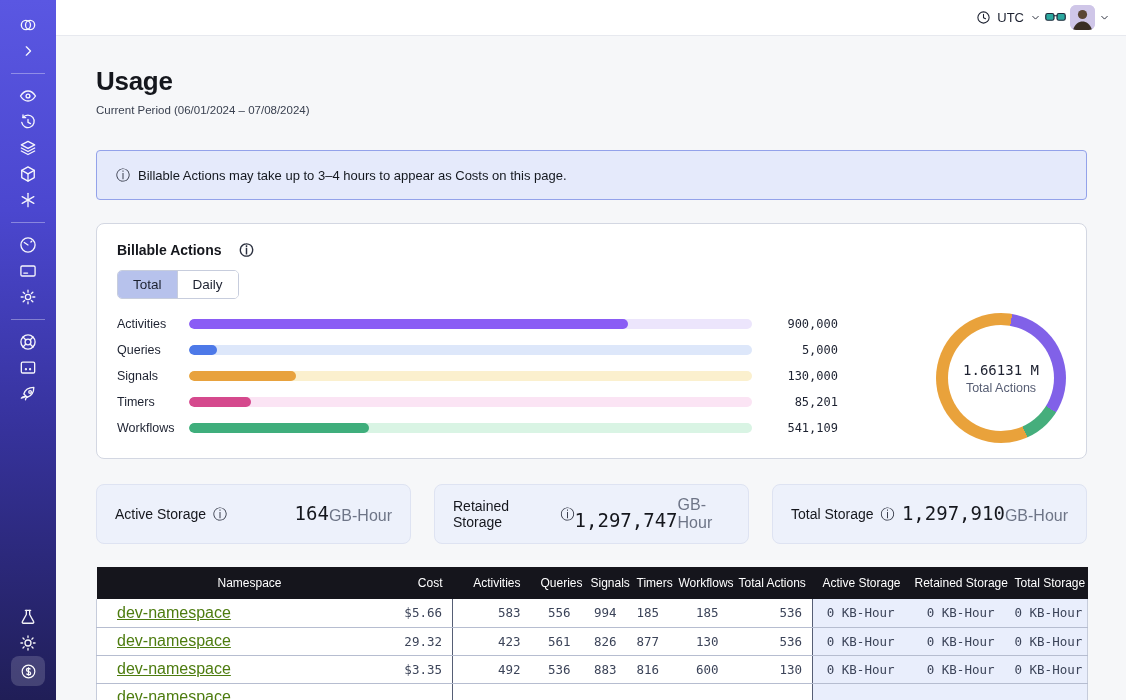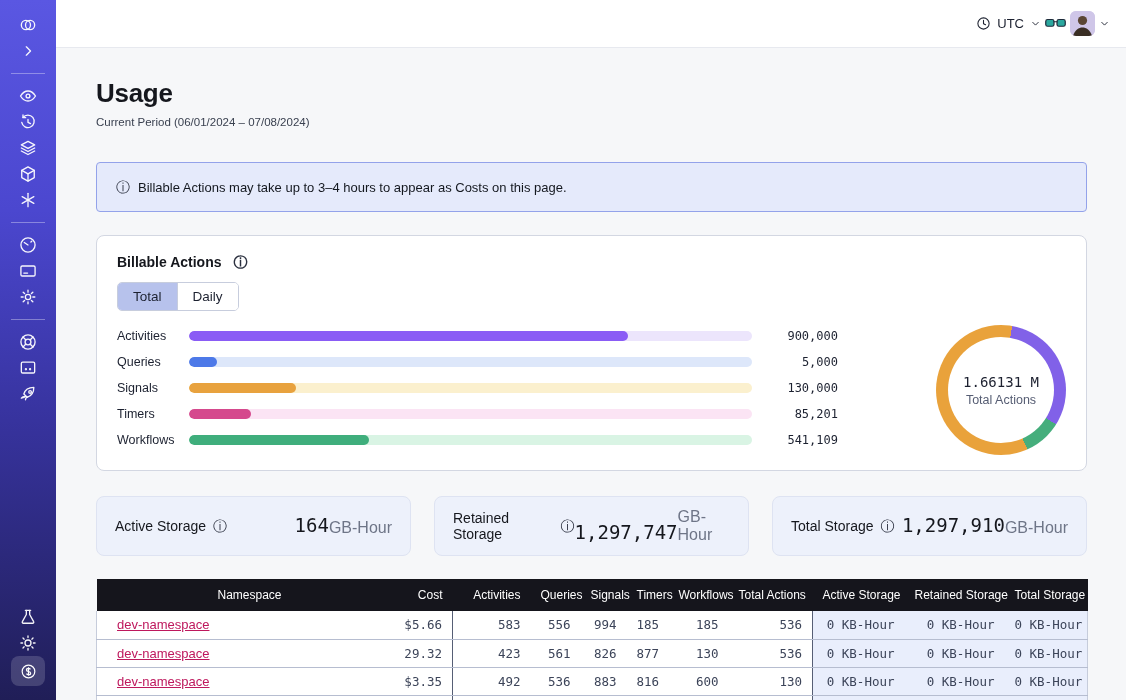--- a/index.html
+++ b/index.html
@@ -18,21 +18,21 @@
   .side-icon { width:32px; height:26px; display:flex; align-items:center; justify-content:center; cursor:pointer; flex:0 0 auto; }
   .side-icon svg { width:20px; height:20px; stroke:#fff; fill:none; stroke-width:1.6; stroke-linecap:round; stroke-linejoin:round; opacity:.95; }
   .side-sep { width:34px; height:1px; background:rgba(255,255,255,.35); margin:9px 0; flex:0 0 auto; }
   .side-spacer { flex:1 1 auto; }
   .coin-btn { width:34px; height:30px; border-radius:8px; background:rgba(255,255,255,.16); display:flex; align-items:center; justify-content:center; cursor:pointer; }
   .coin-btn svg { width:19px; height:19px; stroke:#fff; fill:none; stroke-width:1.5; }
 
   
   .main { flex:1; display:flex; flex-direction:column; min-width:0; }
   .topbar {
-    height:48px; background:#fff; border-bottom:1px solid #e7e9ef;
+    height:36px; background:#fff; border-bottom:1px solid #e7e9ef;
     display:flex; align-items:center; justify-content:flex-end; gap:4px; padding:0 16px;
   }
   .tz-btn { display:flex; align-items:center; gap:6px; font-size:13px; color:#1c2130; cursor:pointer; }
   .tz-btn svg, .chev svg { stroke:#1c2130; fill:none; stroke-width:1.7; stroke-linecap:round; stroke-linejoin:round; }
   .chev { display:flex; align-items:center; cursor:pointer; }
   .avatar { width:25px; height:25px; border-radius:6px; background:#d8d3ee; overflow:hidden; cursor:pointer; display:block; }
 
   .content { flex:1; padding:0 39px 0 40px; overflow:hidden; }
 
   
@@ -51,21 +51,21 @@
     margin-top:34px; height:50px; background:#e5eafb; border:1px solid #93a2ea; border-radius:4px;
     display:flex; align-items:center; gap:8px; padding:0 19px; font-size:13px; color:#14181f;
   }
   .info-i { font-size:14px; line-height:1; color:#2a2f3e; font-style:normal; }
 
   
   .card {
     margin-top:23px; background:#fff; border:1px solid #d3d7e2; border-radius:8px;
     padding:18px 20px 20px; height:236px;
   }
-  .card-title-row { display:flex; align-items:center; gap:12px; font-size:14px; font-weight:600; color:#15171d; }
+  .card-title-row { display:flex; align-items:center; gap:18px; font-size:14px; font-weight:600; color:#15171d; }
   .tabs { margin-top:12px; display:inline-flex; border:1px solid #c7cddd; border-radius:5px; overflow:hidden; background:#fff; }
   .tab { padding:6px 15px; font-size:13.5px; color:#1c2130; cursor:pointer; background:#fff; }
   .tab.active { background:#b7c2ec; font-weight:500; }
   .tab + .tab { border-left:1px solid #c7cddd; }
 
   .chart-wrap { margin-top:19px; display:flex; align-items:flex-start; }
   .bars { flex:1; min-width:0; padding-right:10px; }
   .bar-row { display:flex; align-items:center; height:12px; margin-bottom:14px; }
   .bar-row:last-child { margin-bottom:0; }
   .bar-label { width:72px; flex:0 0 72px; font-size:12.5px; color:#1c2130; }
@@ -98,21 +98,21 @@
   thead th {
     background:#15151c; color:#fff; font-size:12px; font-weight:500; height:32px;
     text-align:right; padding:0 10px; white-space:nowrap; overflow:visible;
   }
   thead th.ns { text-align:center; padding-left:20px; }
   tbody td {
     height:28px; font-size:12.5px; color:#3c4459; text-align:right; padding:0 10px;
     border-bottom:1px solid #b6bdd0; background:#fff; white-space:nowrap;
   }
   tbody td.ns { text-align:left; padding-left:20px; border-left:1px solid #c6ccdb; }
-  tbody td.ns a { color:#be185d; font-size:13px; font-family:"Liberation Sans",sans-serif; text-decoration:underline; cursor:pointer; }
+  tbody td.ns a { color:#4d7c0f; font-size:16px; font-family:"Liberation Sans",sans-serif; text-decoration:underline; cursor:pointer; }
   tbody td.div-l { border-left:1px solid #565e75; }
   tbody td.storage { background:#e9eefc; }
   tbody td:last-child { border-right:1px solid #c6ccdb; }
 </style>
 </head>
 <body>
 
 <div class="app">
 
   <aside class="sidebar">

